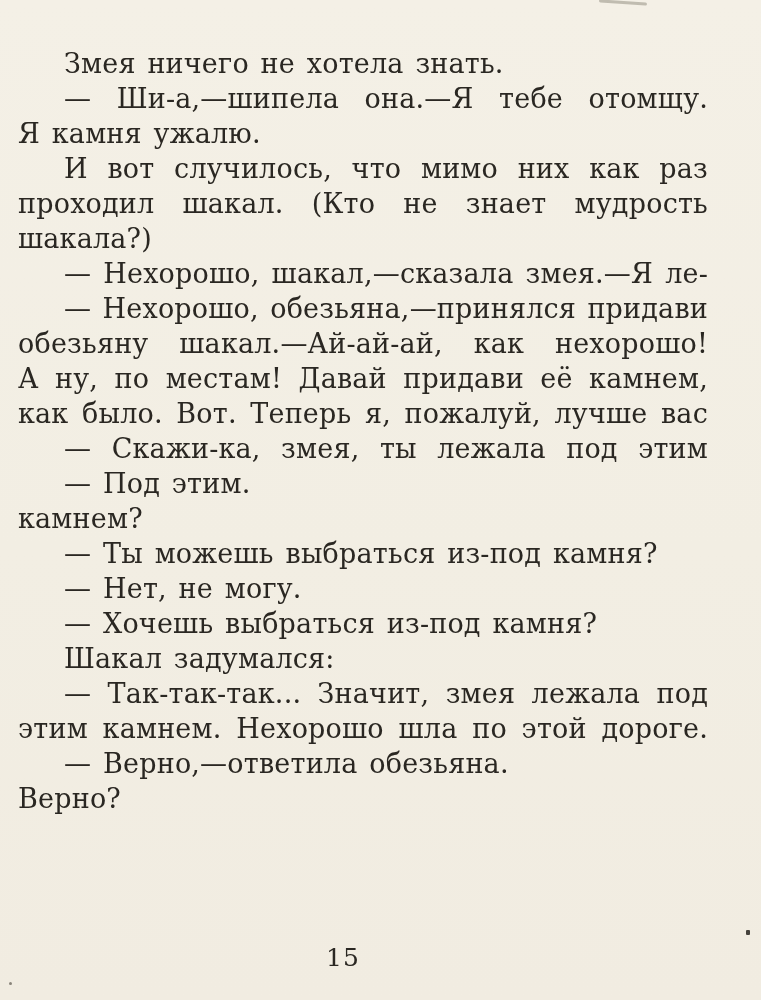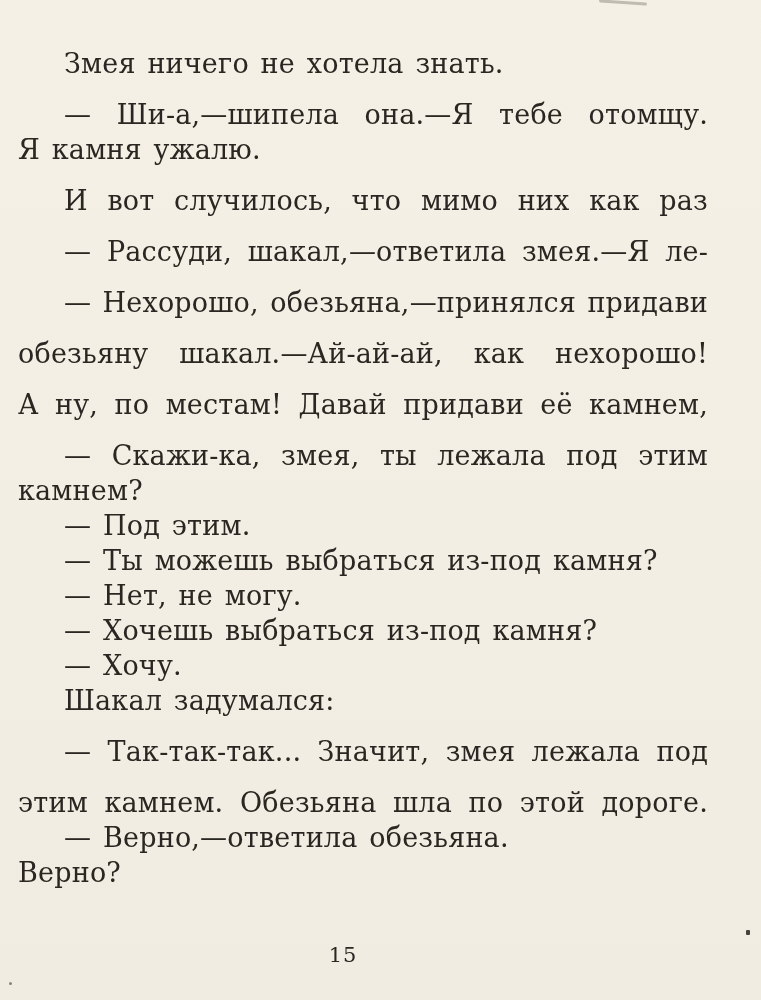--- a/index.html
+++ b/index.html
@@ -29,32 +29,31 @@
     letter-spacing: 0.2px;
     word-spacing: 3px;
     white-space: nowrap;
     text-align: left;
   }
   .line.fill {
     white-space: normal;
     word-spacing: 1px;
     text-align: justify;
     text-align-last: justify;
-    margin-top: 16px;
   }
   .line.indent {
     padding-left: 46px;
   }
   .page-number {
     position: absolute;
     top: 943px;
     left: 18px;
     width: 650px;
     text-align: center;
-    font-size: 21px;
+    font-size: 25px;
     letter-spacing: 1px;
     color: #2a2722;
   }
   
   .speck-top {
     position: absolute;
     top: 1px;
     left: 599px;
     width: 48px;
     height: 3px;
@@ -85,33 +84,35 @@
 </head>
 <body>
 
 <div class="page">
   <div class="speck-top"></div>
   <div class="text-block">
       <div class="line indent">Змея ничего не хотела знать.</div>
       <div class="line indent fill">— Ши-а,—шипела она.—Я тебе отомщу.</div>
       <div class="line">Я камня ужалю.</div>
       <div class="line indent fill">И вот случилось, что мимо них как раз</div>
-      <div class="line indent fill">— Рассуди, шакал,—ответила змея.—Я ле-</div>
+      <div class="line fill">проходил шакал. (Кто не знает мудрость</div>
+      <div class="line">шакала?)</div>
+      <div class="line indent fill">— Нехорошо, шакал,—сказала змея.—Я ле-</div>
       <div class="line indent fill">— Нехорошо, обезьяна,—принялся придави</div>
       <div class="line fill">обезьяну шакал.—Ай-ай-ай, как нехорошо!</div>
       <div class="line fill">А ну, по местам! Давай придави её камнем,</div>
+      <div class="line fill">как было. Вот. Теперь я, пожалуй, лучше вас</div>
       <div class="line indent fill">— Скажи-ка, змея, ты лежала под этим</div>
+      <div class="line indent">— Под этим.</div>
       <div class="line">камнем?</div>
-      <div class="line indent">— Под этим.</div>
       <div class="line indent">— Ты можешь выбраться из-под камня?</div>
       <div class="line indent">— Нет, не могу.</div>
       <div class="line indent">— Хочешь выбраться из-под камня?</div>
-      <div class="line indent">— Хочу.</div>
       <div class="line indent">Шакал задумался:</div>
       <div class="line indent fill">— Так-так-так... Значит, змея лежала под</div>
-      <div class="line fill">этим камнем. Обезьяна шла по этой дороге.</div>
+      <div class="line fill">этим камнем. Нехорошо шла по этой дороге.</div>
       <div class="line indent">— Верно,—ответила обезьяна.</div>
       <div class="line">Верно?</div>
     </div>
   <div class="page-number">15</div>
   <div class="speck-right"></div>
   <div class="speck-bottom-left"></div>
 </div>
 
 </body></html>

